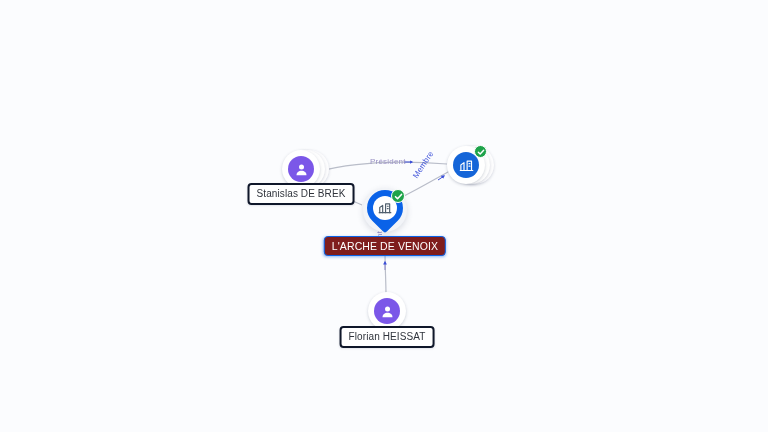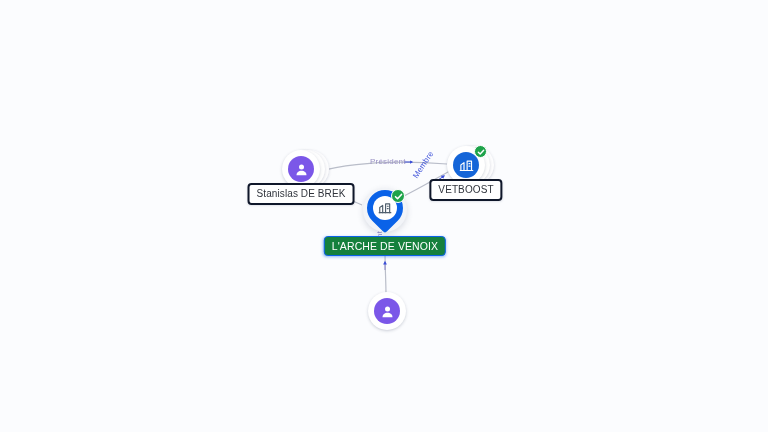--- a/index.html
+++ b/index.html
@@ -156,21 +156,21 @@
     line-height: 12px;
     padding: 3px 7px;
     border-radius: 4px;
     background: #ffffff;
     border: 2px solid #0f172a;
     color: #30343c;
     box-shadow: 0 1px 2px rgba(60,70,100,0.13);
     letter-spacing: 0.1px;
   }
   .node-label.selected {
-    background: #15803d;
+    background: #7f1d1d;
     border: 1px solid #0a62e8;
     color: #ffffff;
     box-shadow: 0 1px 3px rgba(10,98,232,0.45);
     font-size: 10.5px;
   }
 
   
   .edge-label {
     position: absolute;
     white-space: nowrap;
@@ -248,21 +248,20 @@
           </svg>
         </div>
         <div class="badge-check">
           <svg width="8" height="8" viewBox="0 0 24 24" fill="none" stroke="#ffffff" stroke-width="4.2" stroke-linecap="round" stroke-linejoin="round">
             <path d="M4 12.5 L9.5 18 L20 6.5"></path>
           </svg>
         </div>
       </div>
     </div>
   </div>
-  <div class="node-label" style="left:466px; top:179px;">VETBOOST</div>
 
   <div class="node" style="left:385px; top:213px;">
     <div class="pin-wrap">
       <div class="pin-halo"></div>
       <div class="pin-shape"></div>
       <div class="pin-inner">
         <svg width="14" height="14" viewBox="0 0 24 24" fill="none" stroke="#51606e" stroke-width="2" stroke-linejoin="round" stroke-linecap="round">
           <path d="M3 20V11l5-3.5V20"></path>
           <path d="M13 20V5l7 0v15"></path>
           <path d="M2 20h20"></path>
@@ -283,14 +282,15 @@
       <div class="node-disc stack-card c1">
         <div class="avatar person">
           <svg width="15" height="15" viewBox="0 0 24 24" fill="#ffffff">
             <circle cx="12" cy="8" r="4"></circle>
             <path d="M4 21c0-4.4 3.6-7 8-7s8 2.6 8 7z"></path>
           </svg>
         </div>
       </div>
     </div>
   </div>
+  <div class="node-label" style="left:387px; top:326px;">Florian HEISSAT</div>
 
 </div>
 
 </body></html>

